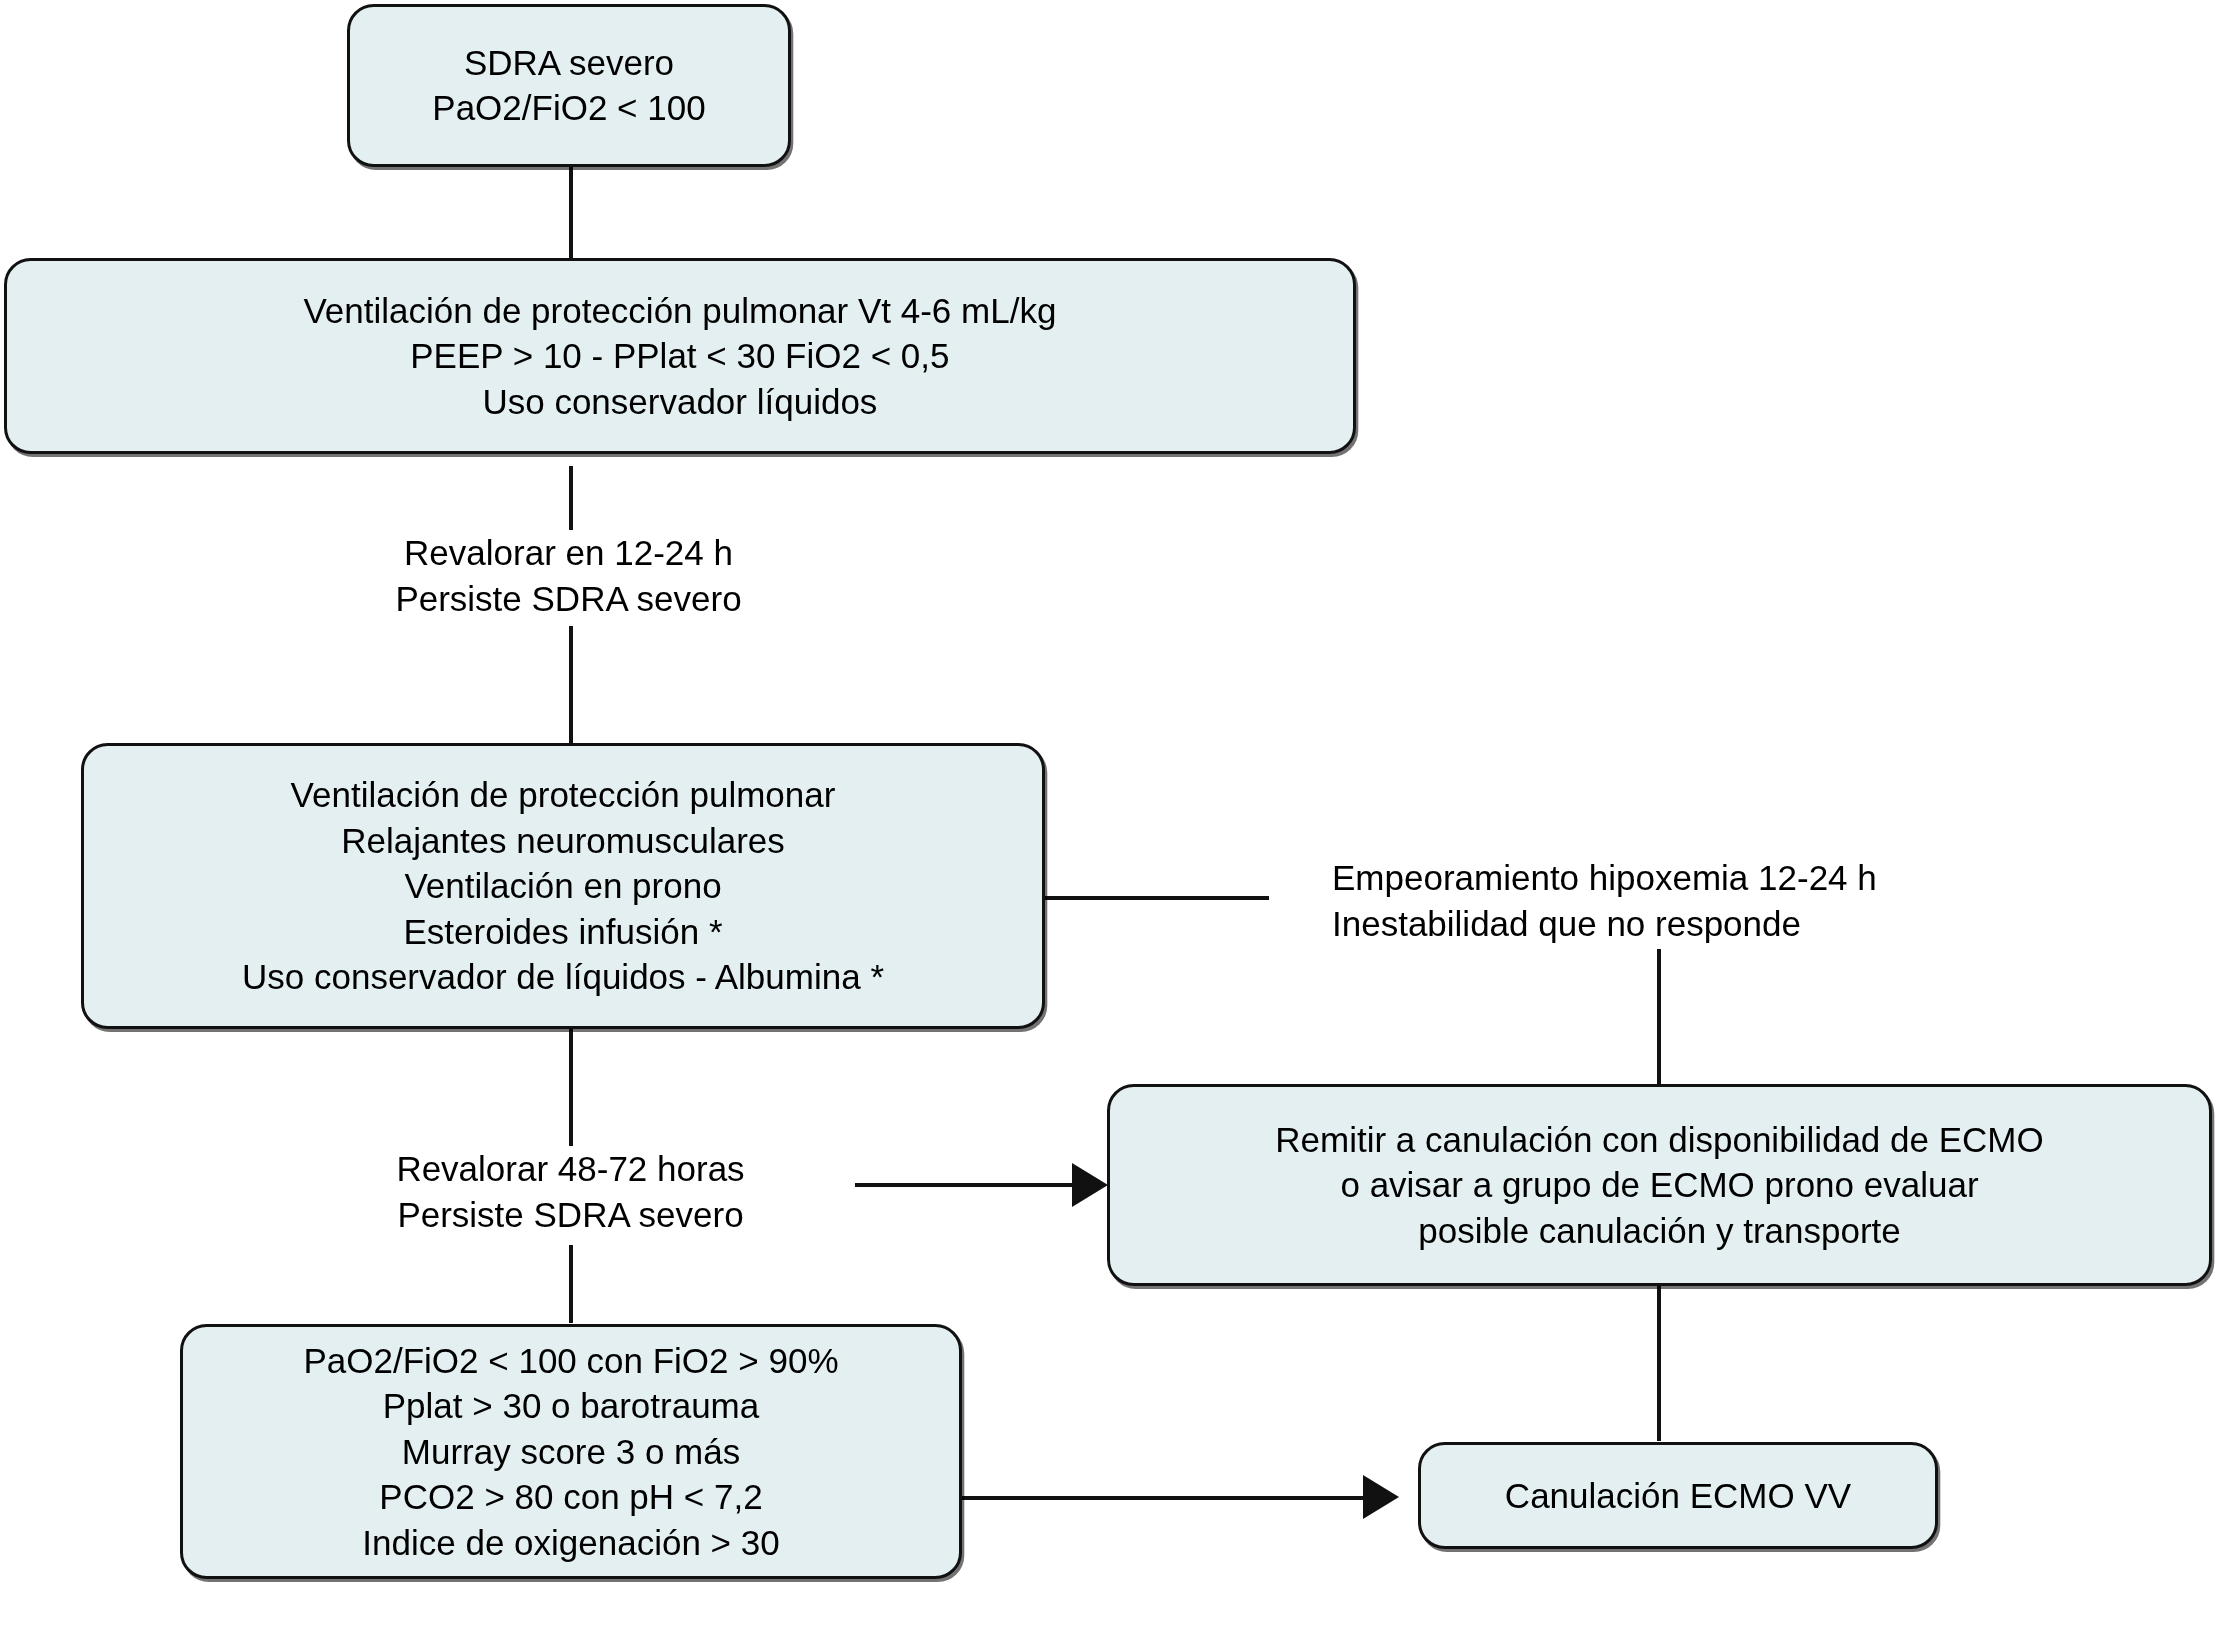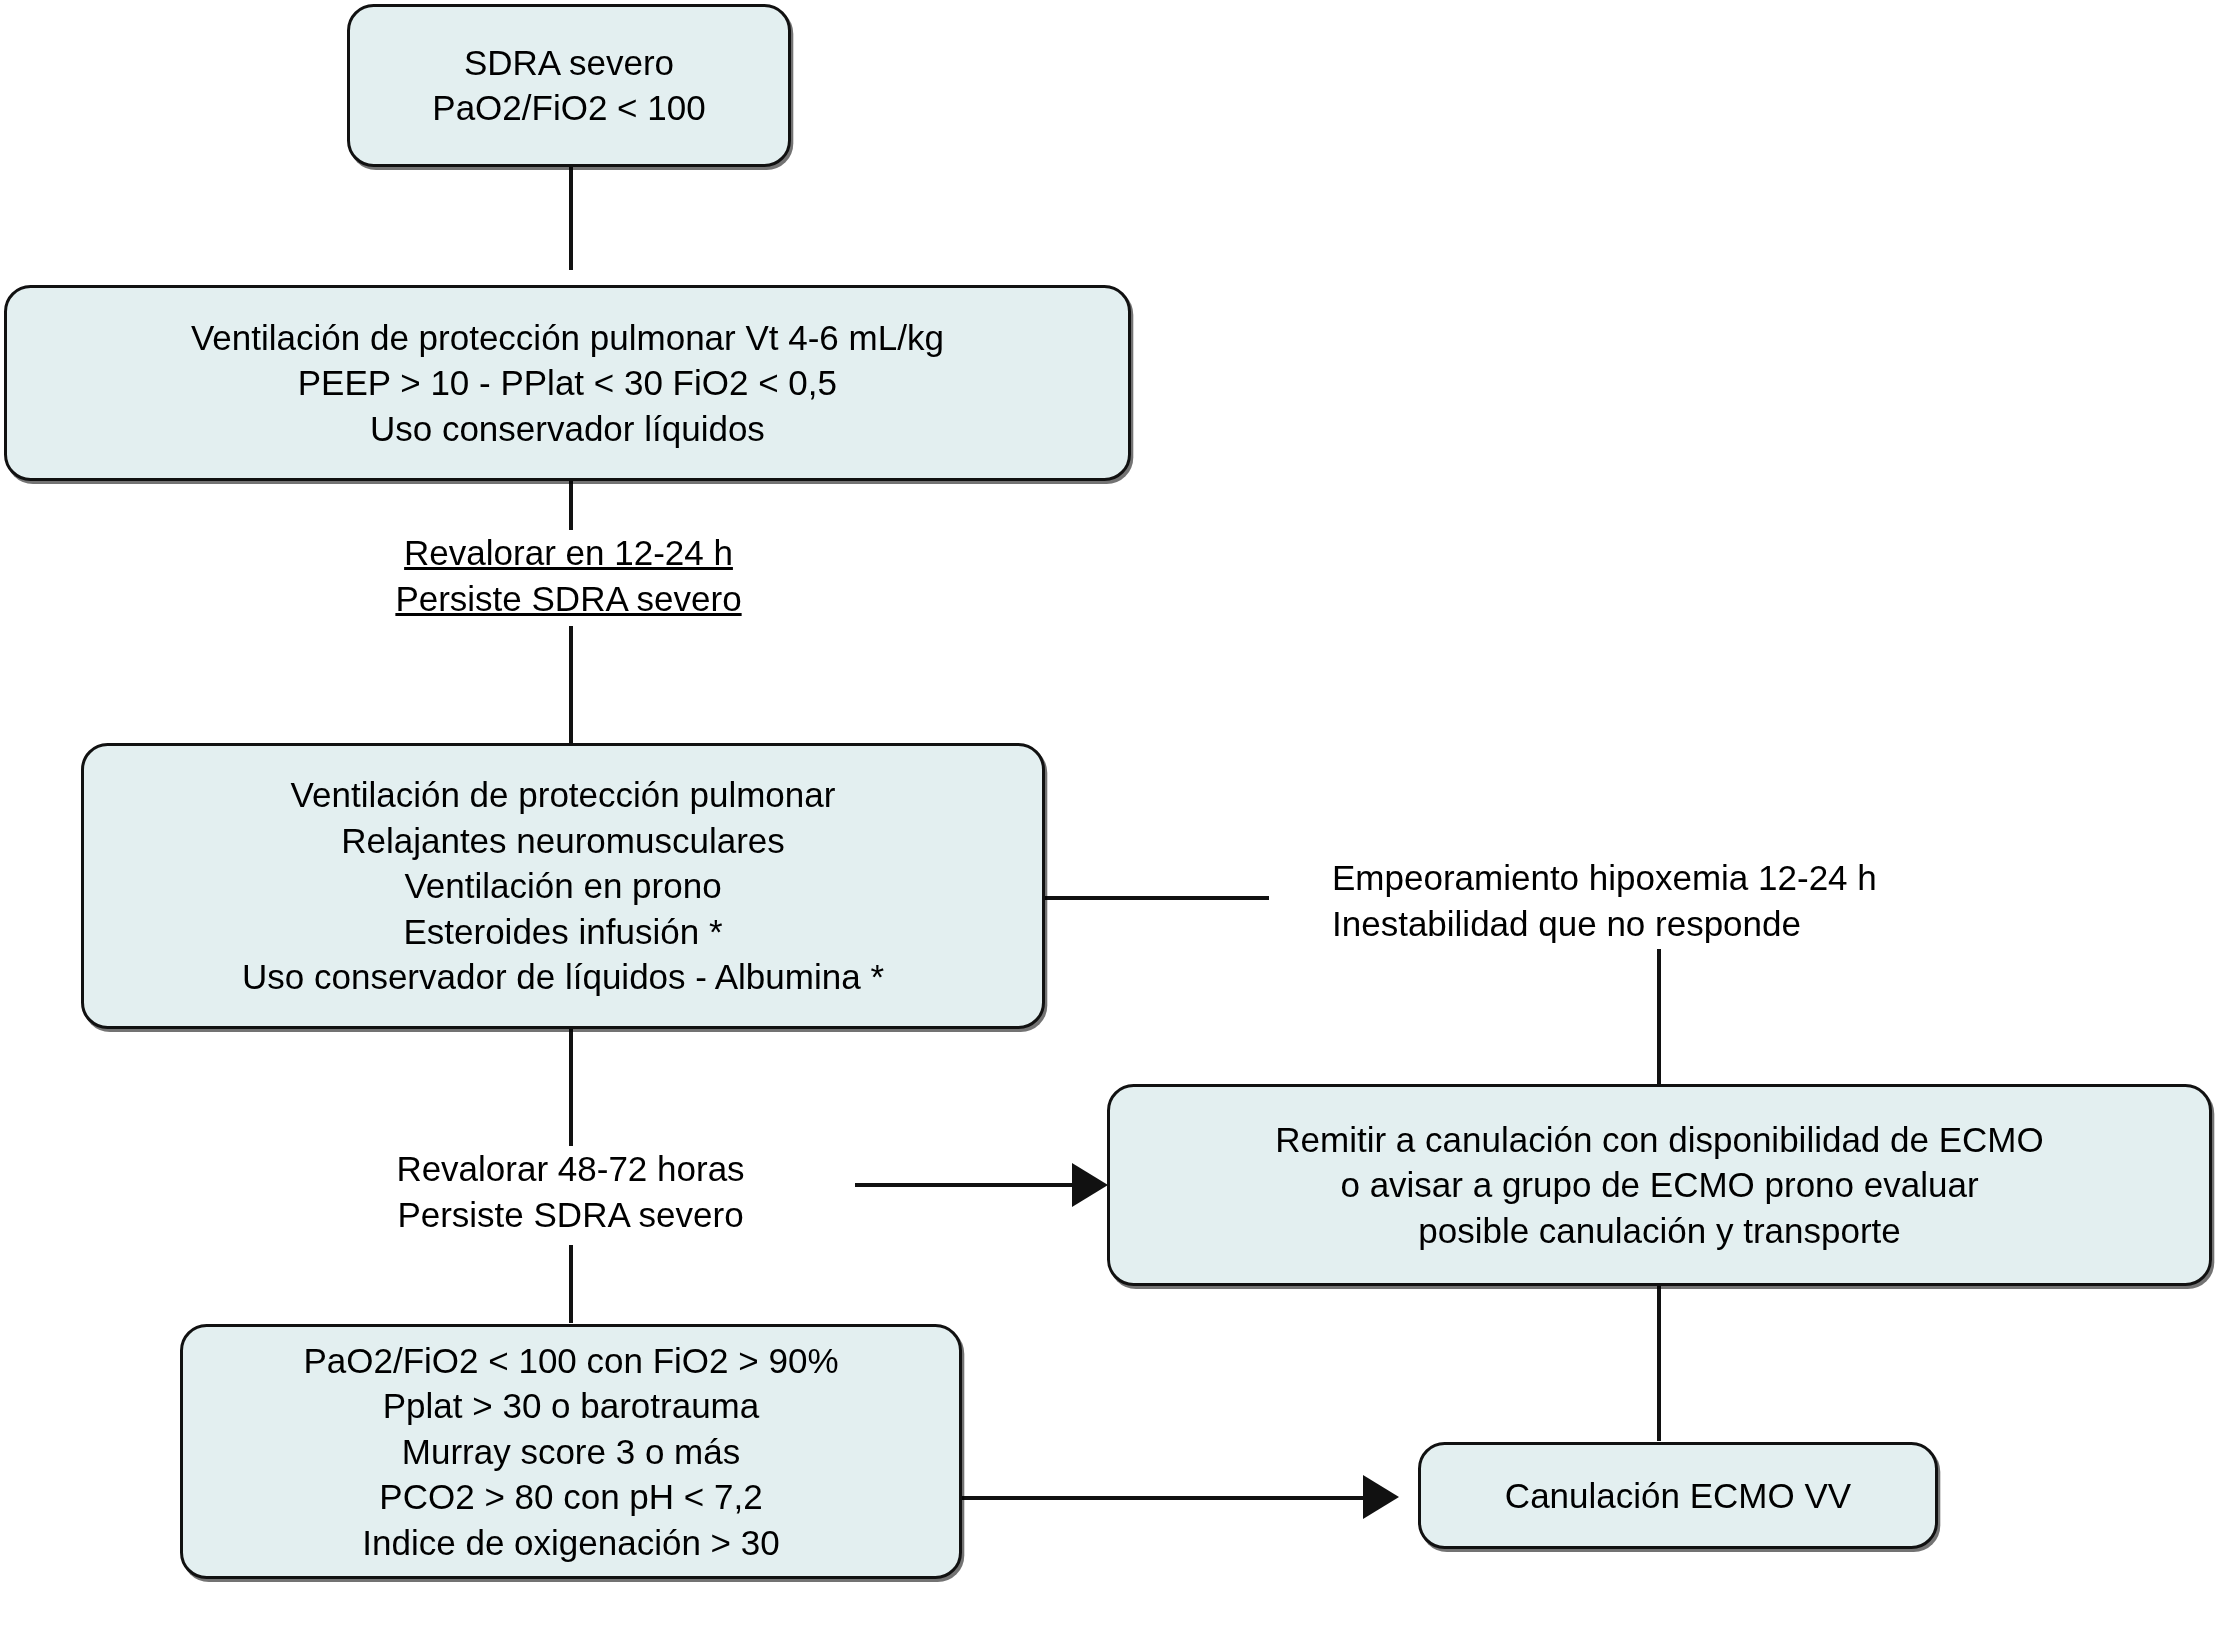--- a/index.html
+++ b/index.html
@@ -90,21 +90,21 @@
   <div class="vline" style="left:1657px; top:1285px; height:156px;"></div>
 
   <div class="hline" style="left:962px; top:1496px; width:407px;"></div>
   <div class="arrowhead" style="left:1363px; top:1475px;"></div>
 
   <div class="node" style="left:347px; top:3.9px; width:444px; height:163px;">
     <span class="ln">SDRA severo</span>
     <span class="ln">PaO2/FiO2 &lt; 100</span>
   </div>
 
-  <div class="node" style="left:3.9px; top:285px; width:1127px; height:196px;">
+  <div class="node" style="left:3.9px; top:258px; width:1352px; height:196px;">
     <span class="ln">Ventilación de protección pulmonar Vt 4-6 mL/kg</span>
     <span class="ln">PEEP &gt; 10 - PPlat &lt; 30 FiO2 &lt; 0,5</span>
     <span class="ln">Uso conservador líquidos</span>
   </div>
 
   <div class="node" style="left:81px; top:743px; width:964px; height:286px;">
     <span class="ln">Ventilación de protección pulmonar</span>
     <span class="ln">Relajantes neuromusculares</span>
     <span class="ln">Ventilación en prono</span>
     <span class="ln">Esteroides infusión *</span>
@@ -122,21 +122,21 @@
   <div class="node" style="left:1107px; top:1084px; width:1105px; height:202px;">
     <span class="ln">Remitir a canulación con disponibilidad de ECMO</span>
     <span class="ln">o avisar a grupo de ECMO prono evaluar</span>
     <span class="ln">posible canulación y transporte</span>
   </div>
 
   <div class="node" style="left:1418px; top:1442px; width:520px; height:107px;">
     <span class="ln">Canulación ECMO VV</span>
   </div>
 
-  <div class="freetext" style="left:373px; top:530px; width:391px; text-align:center;text-decoration:underline;">
+  <div class="freetext" style="left:373px; top:530px; width:391px; text-align:center;">
     <span class="ln">Revalorar en 12-24 h</span>
     <span class="ln">Persiste SDRA severo</span>
   </div>
 
   <div class="freetext" style="left:1332px; top:855px; width:649px; text-align:left;">
     <span class="ln">Empeoramiento hipoxemia 12-24 h</span>
     <span class="ln">Inestabilidad que no responde</span>
   </div>
 
   <div class="freetext" style="left:365px; top:1146px; width:411px; text-align:center;">

